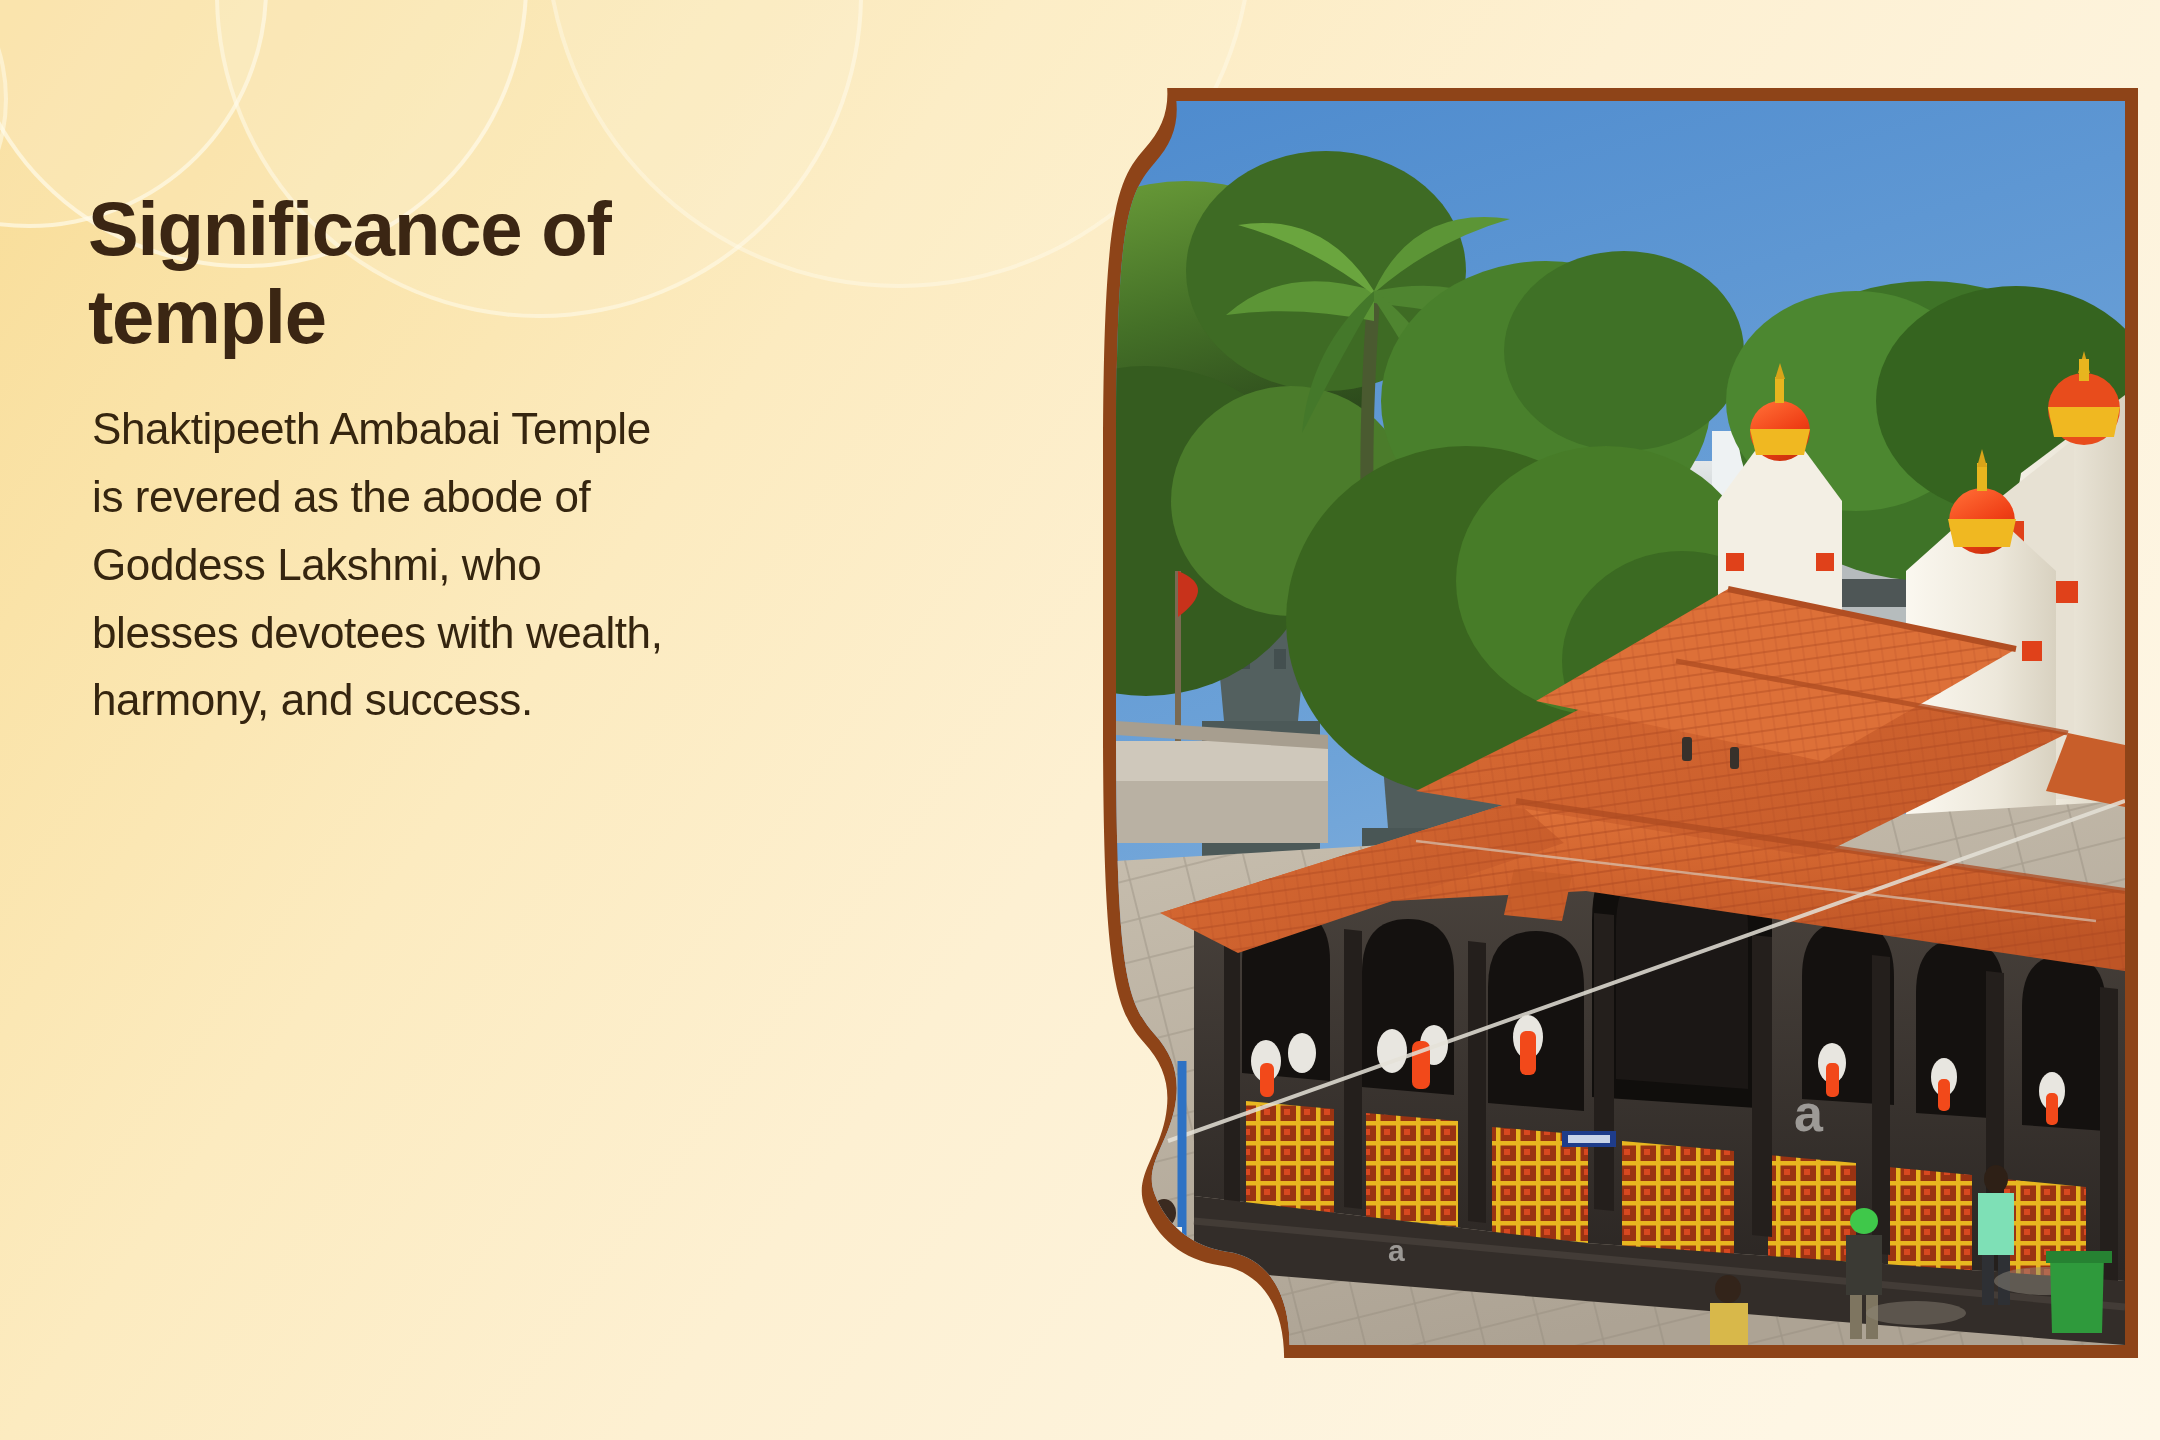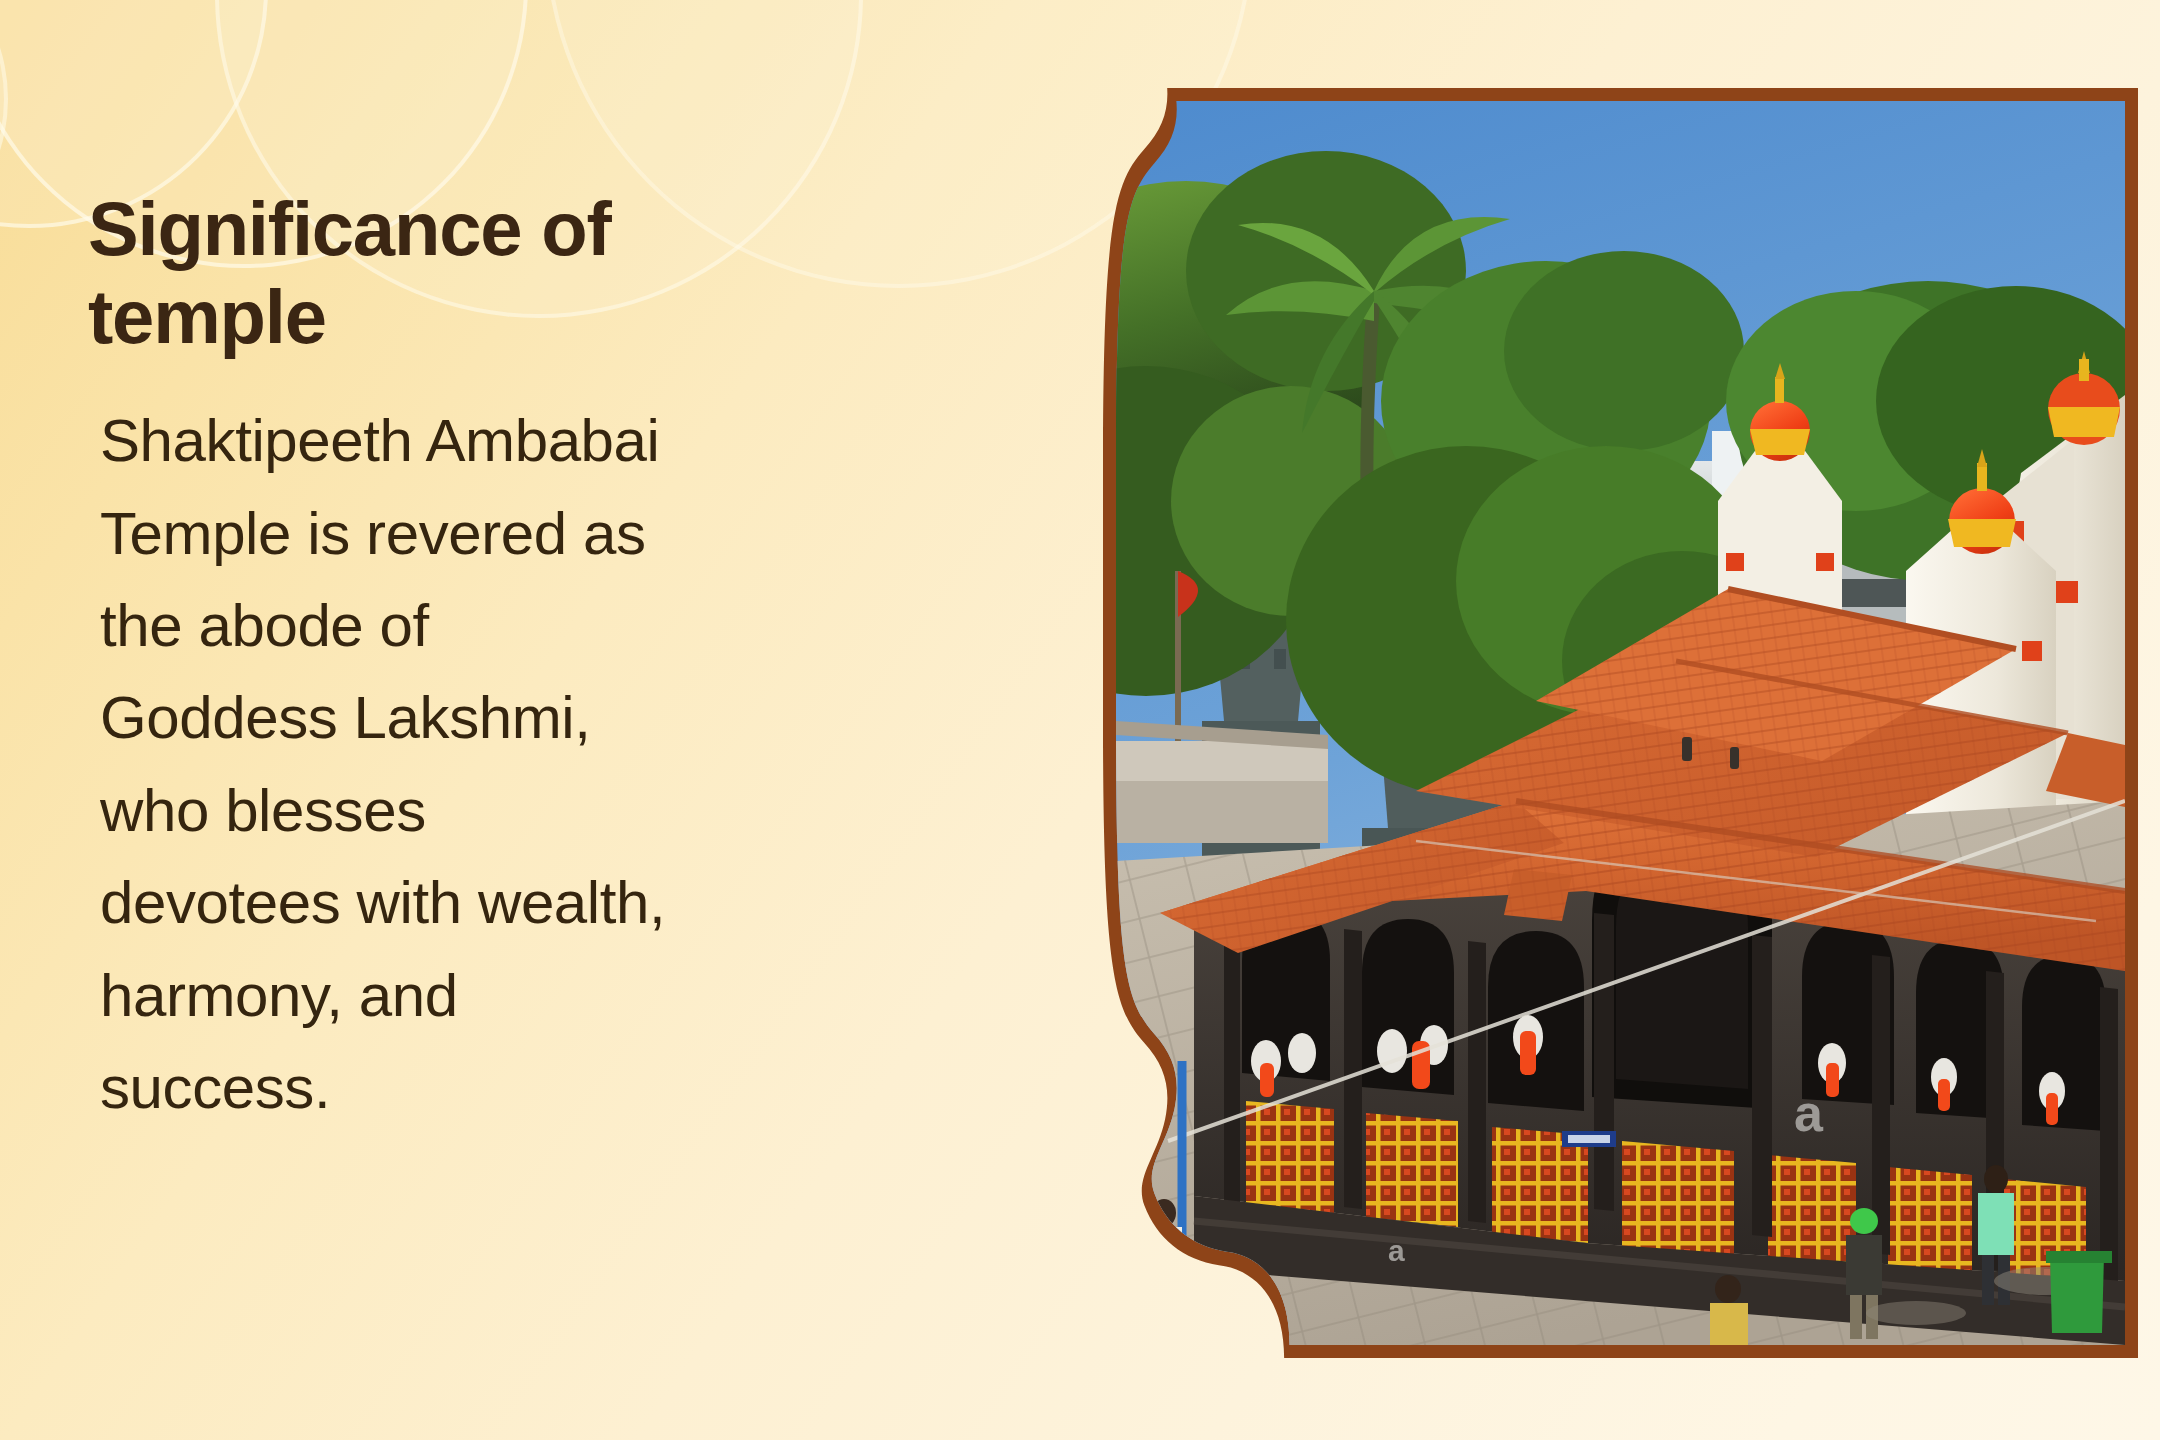--- a/index.html
+++ b/index.html
@@ -58,24 +58,24 @@
   .heading {
     margin: 0 0 34px 0;
     font-family: "Liberation Sans", sans-serif;
     font-weight: 700;
     font-size: 76px;
     line-height: 1.16;
     letter-spacing: -1.2px;
     color: #3B2613;
   }
   .body-copy {
-    margin: 12px;
+    margin: 4px;
     font-family: "Liberation Sans", sans-serif;
     font-weight: 400;
-    font-size: 60px;
+    font-size: 44px;
     line-height: 1.54;
     letter-spacing: -0.4px;
     color: #35250F;
     max-width: 580px;
   }
 
   
   #photo-frame {
     position: absolute;
     left: 1103px;

